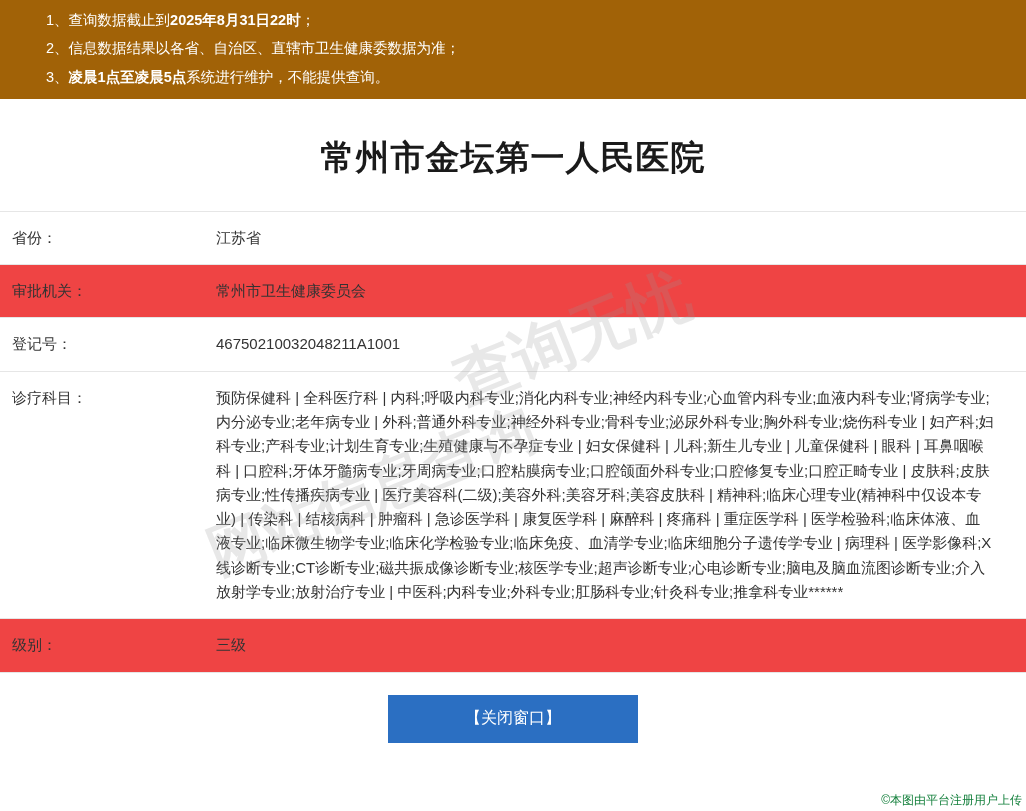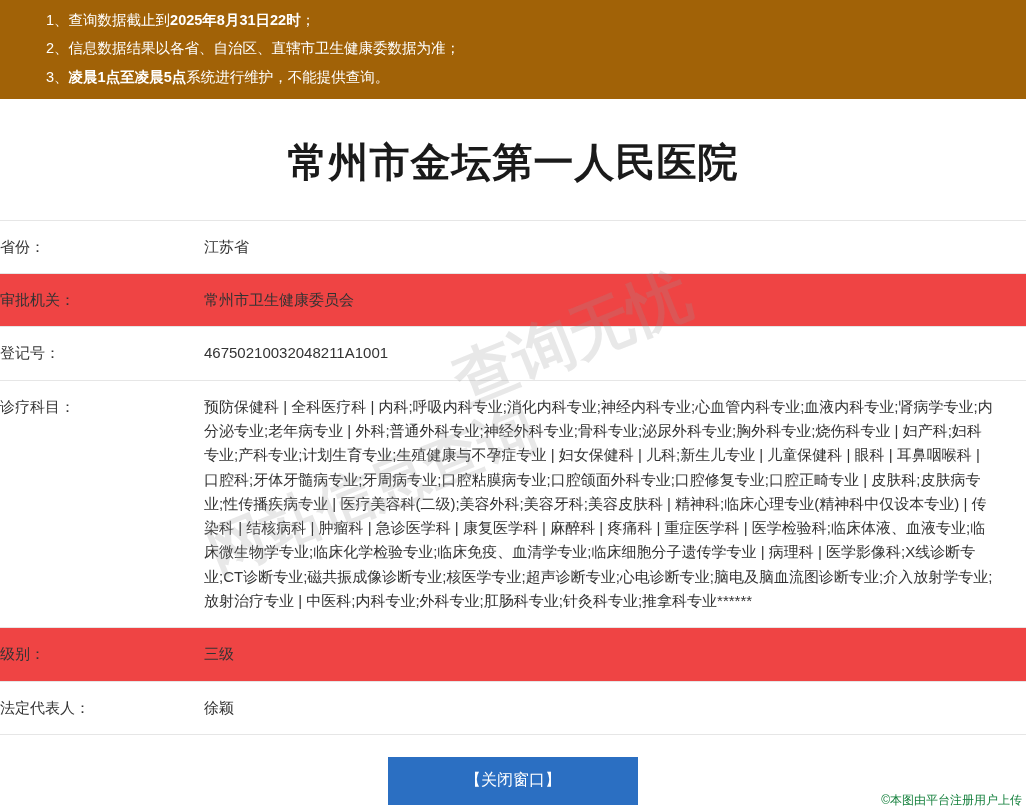--- a/index.html
+++ b/index.html
@@ -31,21 +31,21 @@
   .notice-line .num {
     display: inline-block;
   }
   .notice b, .notice .bold {
     font-weight: bold;
   }
 
   
   .title {
     text-align: center;
-    font-size: 40px;
+    font-size: 34px;
     font-weight: bold;
     color: #1a1a1a;
     padding: 36px 0 30px 0;
     letter-spacing: 1px;
   }
 
   
   .info-table {
     width: 100%;
     border-collapse: collapse;
@@ -57,21 +57,21 @@
     border-bottom: 1px solid #e6e6e6;
   }
   .info-table td {
     padding: 14px 10px 14px 8px;
     vertical-align: top;
     line-height: 1.62;
   }
   .info-table td.label {
     width: 186px;
     color: #333333;
-    padding-left: 0;
+    padding-left: 12px;
   }
   .info-table td.value {
     color: #333333;
     padding-right: 32px;
   }
   .info-table tr.row-alt td {
     background: #ef4444;
   }
   .dept-value {
     line-height: 1.75;
@@ -151,24 +151,20 @@
       <td class="value">46750210032048211A1001</td>
     </tr>
     <tr>
       <td class="label">诊疗科目：</td>
       <td class="value dept-value">预防保健科 | 全科医疗科 | 内科;呼吸内科专业;消化内科专业;神经内科专业;心血管内科专业;血液内科专业;肾病学专业;内分泌专业;老年病专业 | 外科;普通外科专业;神经外科专业;骨科专业;泌尿外科专业;胸外科专业;烧伤科专业 | 妇产科;妇科专业;产科专业;计划生育专业;生殖健康与不孕症专业 | 妇女保健科 | 儿科;新生儿专业 | 儿童保健科 | 眼科 | 耳鼻咽喉科 | 口腔科;牙体牙髓病专业;牙周病专业;口腔粘膜病专业;口腔颌面外科专业;口腔修复专业;口腔正畸专业 | 皮肤科;皮肤病专业;性传播疾病专业 | 医疗美容科(二级);美容外科;美容牙科;美容皮肤科 | 精神科;临床心理专业(精神科中仅设本专业) | 传染科 | 结核病科 | 肿瘤科 | 急诊医学科 | 康复医学科 | 麻醉科 | 疼痛科 | 重症医学科 | 医学检验科;临床体液、血液专业;临床微生物学专业;临床化学检验专业;临床免疫、血清学专业;临床细胞分子遗传学专业 | 病理科 | 医学影像科;X线诊断专业;CT诊断专业;磁共振成像诊断专业;核医学专业;超声诊断专业;心电诊断专业;脑电及脑血流图诊断专业;介入放射学专业;放射治疗专业 | 中医科;内科专业;外科专业;肛肠科专业;针灸科专业;推拿科专业******</td>
     </tr>
     <tr class="row-alt">
       <td class="label">级别：</td>
       <td class="value">三级</td>
     </tr>
-    <tr>
-      <td class="label">法定代表人：</td>
-      <td class="value">徐颖</td>
-    </tr>
   </tbody>
 </table>
 
 <div class="footer">
   <button class="close-btn">【关闭窗口】</button>
 </div>
 
 <div class="watermark wm1">查询无忧</div>
 <div class="watermark wm2">网站信息查询</div>
 

